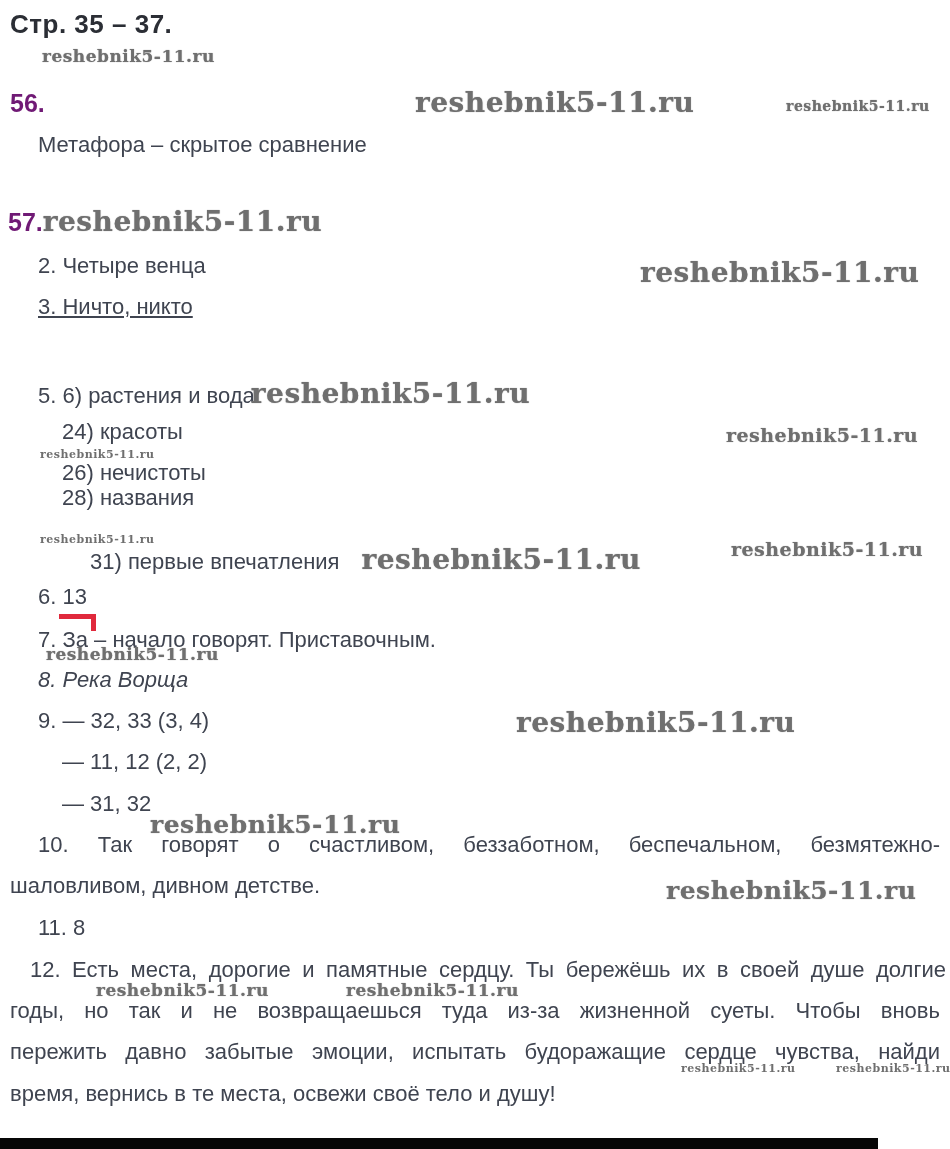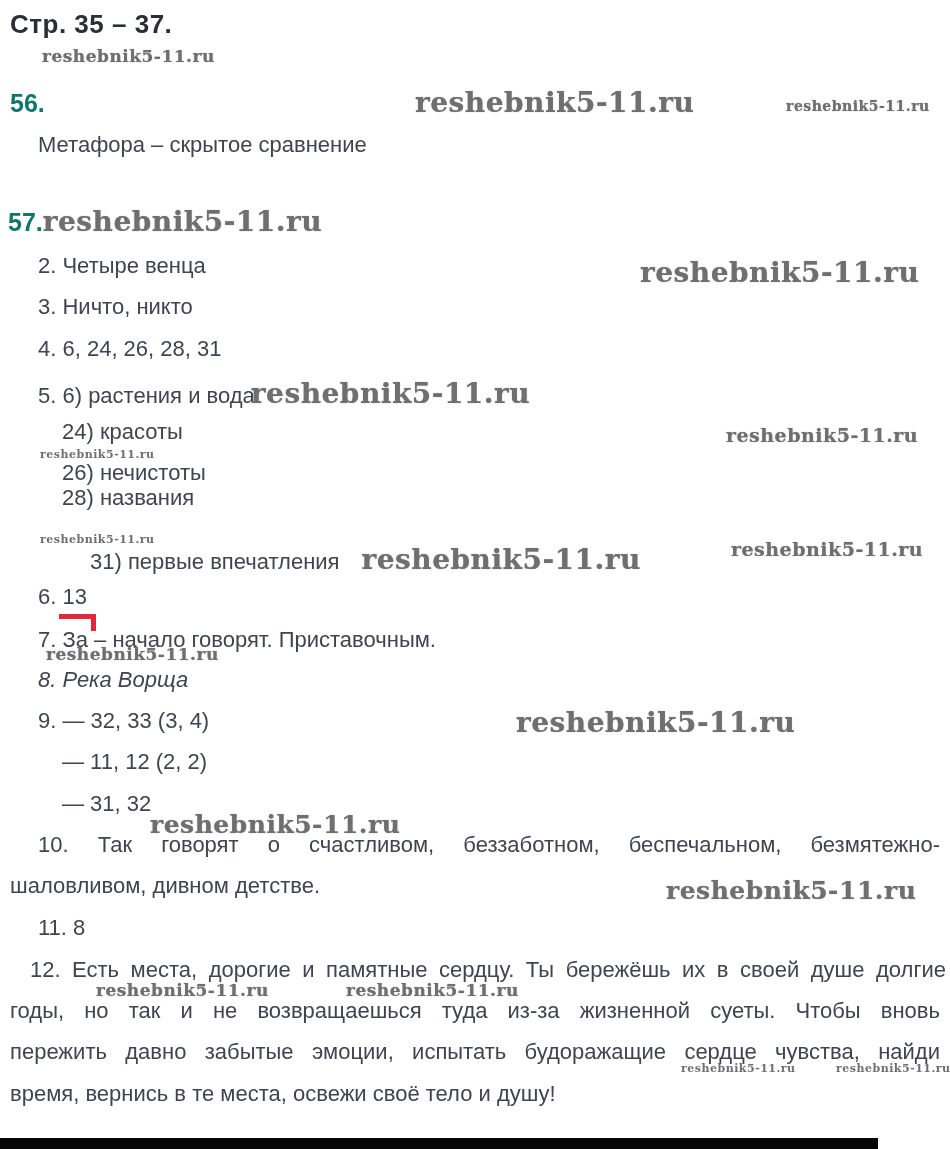--- a/index.html
+++ b/index.html
@@ -20,21 +20,21 @@
   }
   .hdr{
     font-weight:bold;
     font-size:26px;
     color:#2b2e35;
     letter-spacing:0.5px;
   }
   .tasknum{
     font-weight:bold;
     font-size:25px;
-    color:#0f766e;
+    color:#701a75;
   }
   .para{
     white-space:normal;
     width:930px;
   }
   .just{
     text-align:justify;
     text-align-last:justify;
   }
   .wm{
@@ -90,23 +90,22 @@
   <span class="wm wm-sm" style="left:786px;top:98px;">reshebnik5-11.ru</span>
 
   <div class="line tasknum" style="left:10px;top:88px;">56.</div>
   <div class="line" style="left:38px;top:131px;">Метафора – скрытое сравнение</div>
 
   <div class="line" style="left:8px;top:204px;"><span class="tasknum">57.</span><span class="wm-inline wm-xl">reshebnik5-11.ru</span></div>
 
   <div class="line" style="left:38px;top:252px;">2. Четыре венца</div>
 
   <span class="wm wm-xl" style="left:640px;top:256px;">reshebnik5-11.ru</span>
-  <div class="line" style="left:38px;top:293px;">3. Ничто, никто</div>
+  <div class="line" style="left:38px;top:293px;text-decoration:underline;">3. Ничто, никто</div>
 
-  <div class="line" style="left:38px;top:335px;">4. 6, 24, 26, 28, 31</div>
 
   <div class="line" style="left:38px;top:376px;"><span>5. 6) растения и вода</span><span class="wm-inline wm-xl" style="margin-left:-4px;">reshebnik5-11.ru</span></div>
 
   <div class="line" style="left:62px;top:418px;">24) красоты</div>
   <span class="wm" style="left:726px;top:424px;font-size:19px;">reshebnik5-11.ru</span>
 
   <span class="wm wm-xs" style="left:40px;top:448px;">reshebnik5-11.ru</span>
   <div class="line" style="left:62px;top:459px;">26) нечистоты</div>
 
   <div class="line" style="left:62px;top:484px;">28) названия</div>

